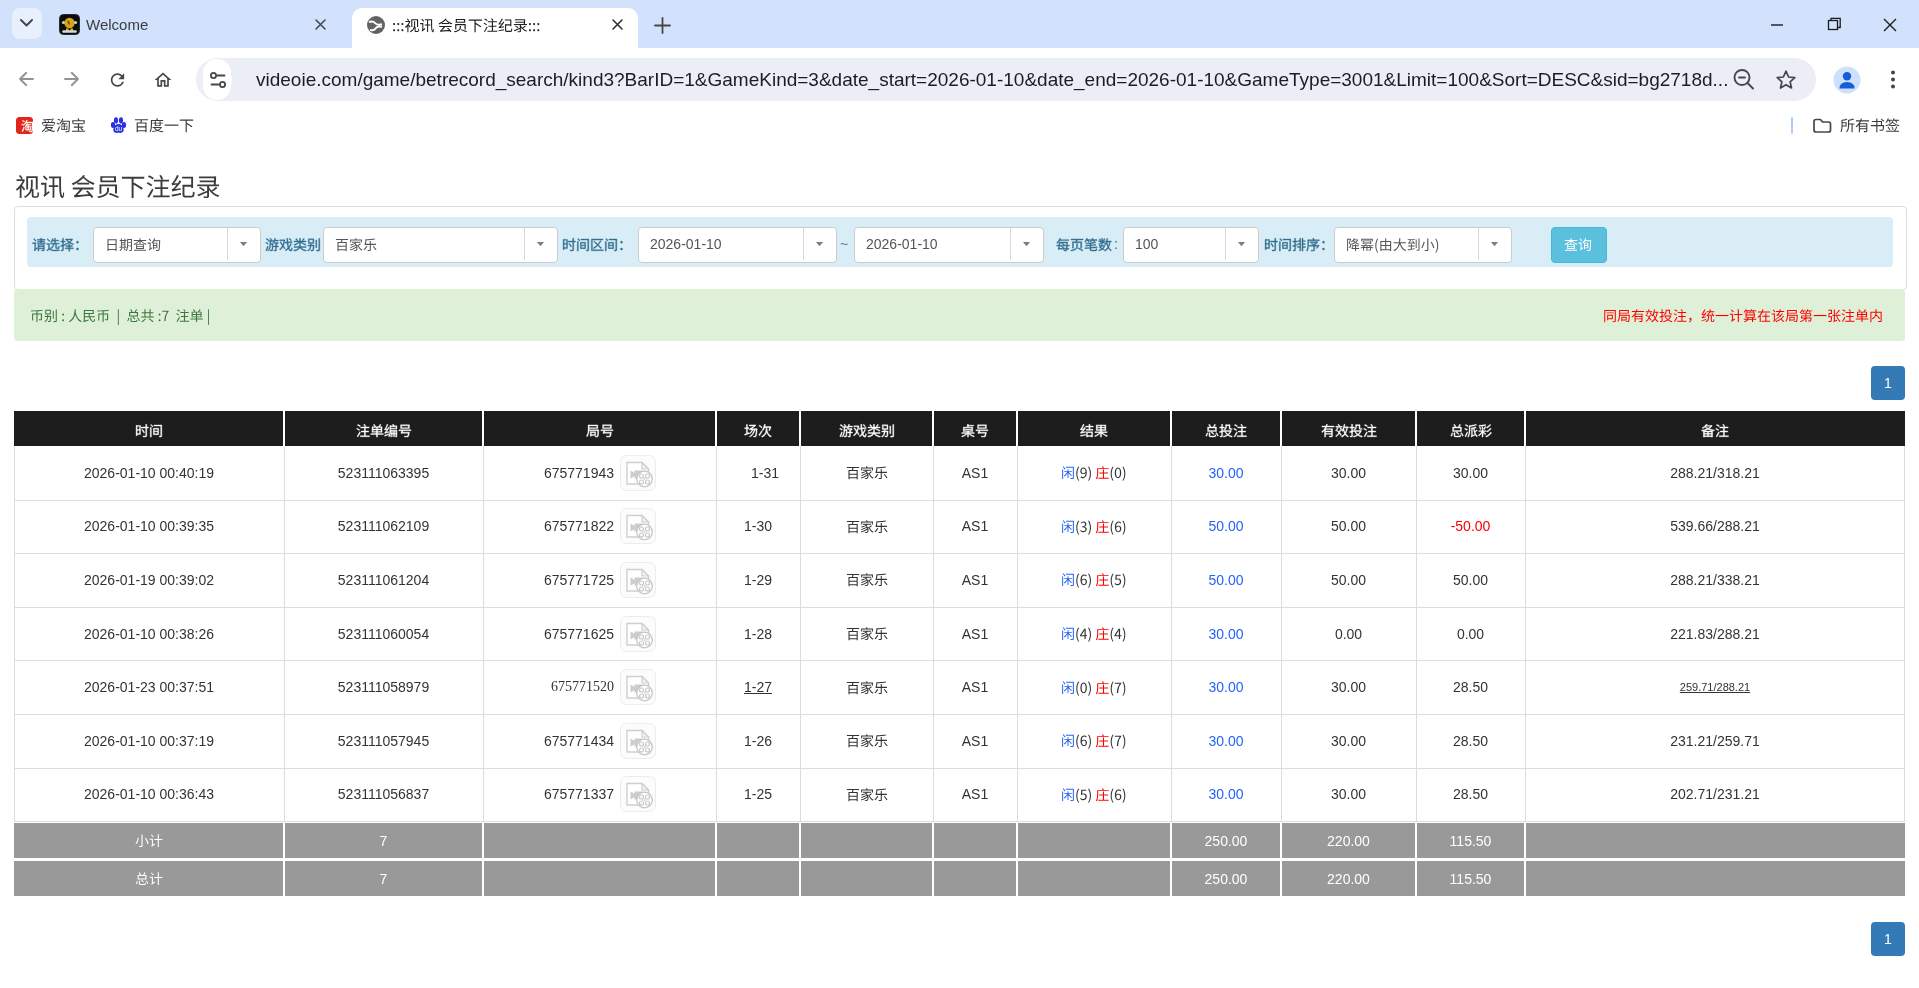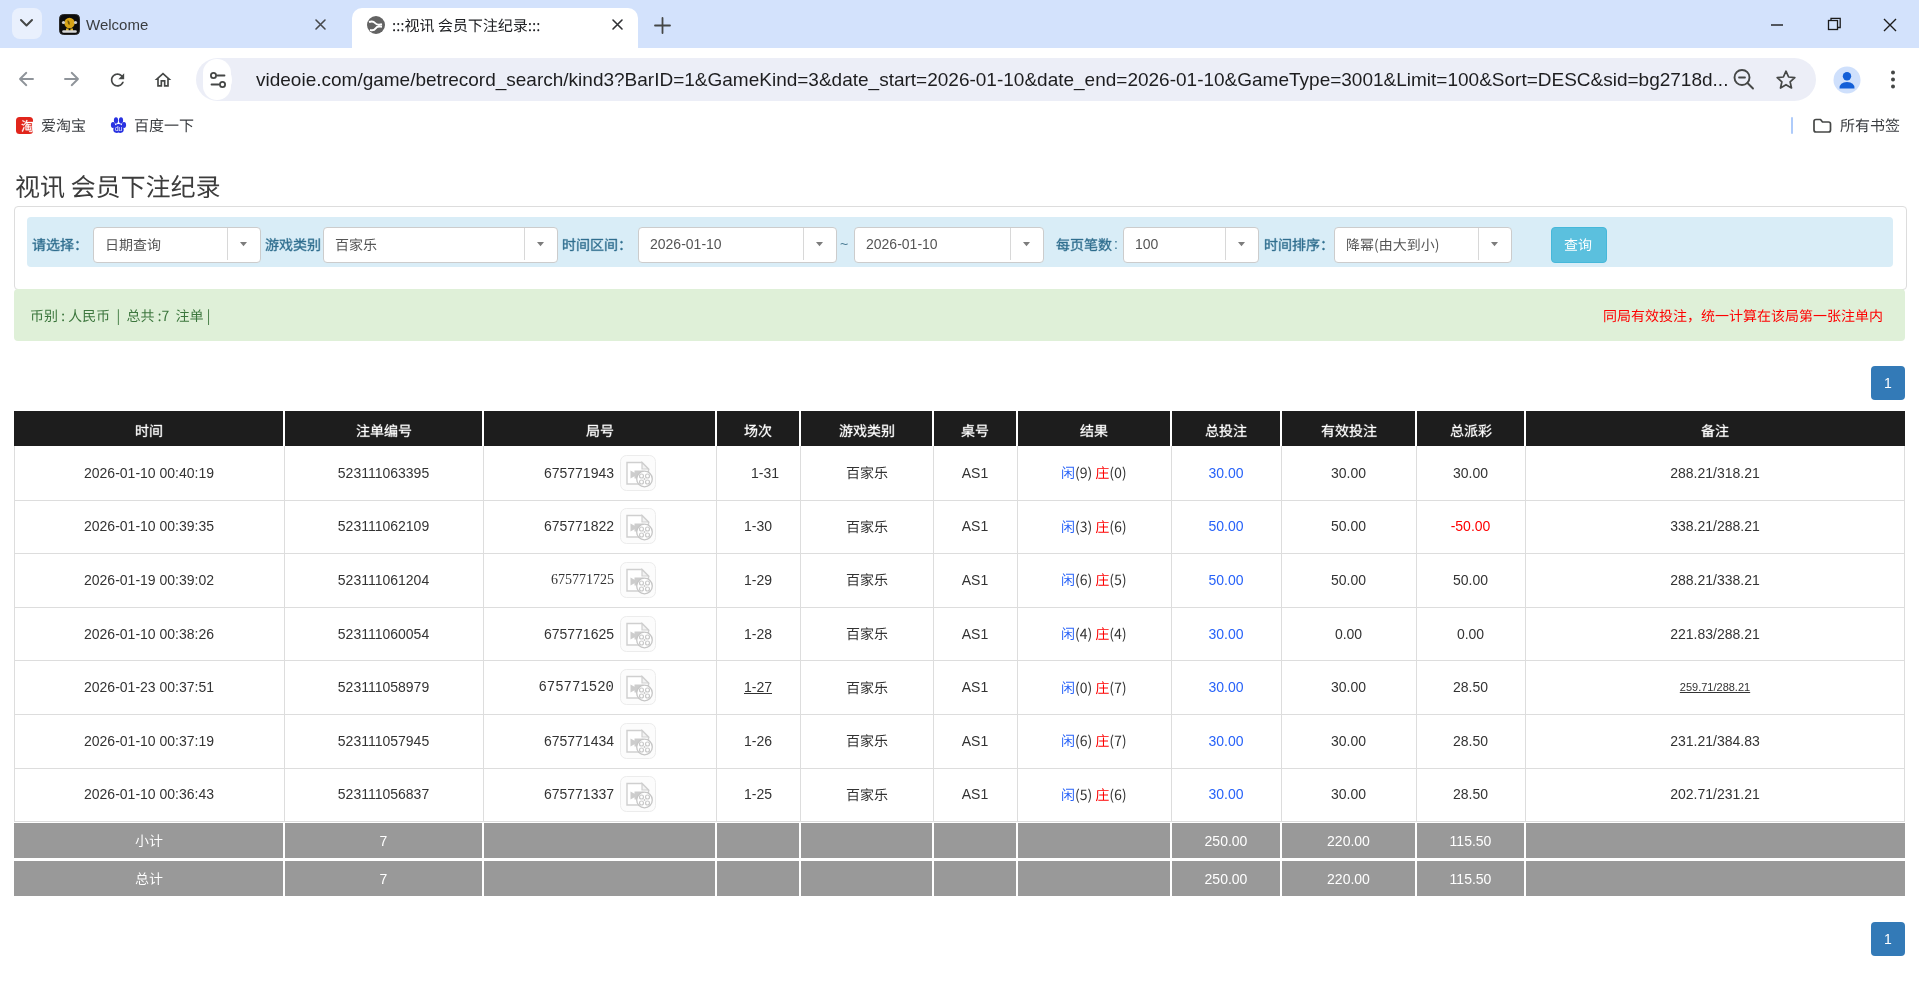--- a/index.html
+++ b/index.html
@@ -594,24 +594,24 @@
     </g>
     <g fill="#333" transform="scale(0.014000)">
       <use href="#u28" x="3455"></use>
       <use href="#u36" x="3793"></use>
       <use href="#u29" x="4348"></use>
     </g>
   </svg>
 <div style="position:absolute;top:516.4px;font-size:14px;line-height:20px;color:#2762f8;white-space:pre;font-family:'Liberation Sans',sans-serif;left:1176.0px;width:100px;text-align:center;">50.00</div>
 <div style="position:absolute;top:516.4px;font-size:14px;line-height:20px;color:#333;white-space:pre;font-family:'Liberation Sans',sans-serif;left:1298.5px;width:100px;text-align:center;">50.00</div>
 <div style="position:absolute;top:516.4px;font-size:14px;line-height:20px;color:#fe0000;white-space:pre;font-family:'Liberation Sans',sans-serif;left:1420.5px;width:100px;text-align:center;">-50.00</div>
-<div style="position:absolute;top:516.4px;font-size:14px;line-height:20px;color:#333;white-space:pre;font-family:'Liberation Sans',sans-serif;left:1615.0px;width:200px;text-align:center;">338.21/288.21</div>
+<div style="position:absolute;top:516.4px;font-size:14px;line-height:20px;color:#333;white-space:pre;font-family:'Liberation Sans',sans-serif;left:1615.0px;width:200px;text-align:center;">539.66/288.21</div>
 <div style="position:absolute;top:570.0px;font-size:14px;line-height:20px;color:#333;white-space:pre;font-family:'Liberation Sans',sans-serif;left:49.0px;width:200px;text-align:center;">2026-01-19 00:39:02</div>
 <div style="position:absolute;top:570.0px;font-size:14px;line-height:20px;color:#333;white-space:pre;font-family:'Liberation Sans',sans-serif;left:288.5px;width:190px;text-align:center;">523111061204</div>
-<div style="position:absolute;top:570.0px;font-size:14px;line-height:20px;color:#333;white-space:pre;font-family:Liberation Serif, serif;left:494.0px;width:120px;text-align:right;">675771725</div>
+<div style="position:absolute;top:570.0px;font-size:14px;line-height:20px;color:#333;white-space:pre;font-family:Liberation Sans, sans-serif;left:494.0px;width:120px;text-align:right;">675771725</div>
 <svg class="tx" style="left:620px;top:562.0px" width="36" height="36">
     <rect x="0.5" y="0.5" width="35" height="35" rx="6" fill="#fcfcfc" stroke="#ececec"></rect>
     <path d="M7 7.5 H22 L28.5 14 V29 H7 Z" fill="#fff" stroke="#cfcfcf" stroke-width="1.4"></path>
     <path d="M22 7.5 V14 H28.5 Z" fill="#f2f2f2" stroke="#cfcfcf" stroke-width="1.2"></path>
     <path d="M10.5 15.5 l4 2.2 v-2.2 h9 v8 h-9 v-2.2 l-4 2.2 z" fill="#cdcdcd"></path>
     <circle cx="24.5" cy="24" r="7.8" fill="#fff" stroke="#c6c6c6" stroke-width="1.3"></circle>
     <circle cx="21.5" cy="21" r="2" fill="none" stroke="#c9c9c9" stroke-width="1.2"></circle>
     <circle cx="27.5" cy="21" r="2" fill="none" stroke="#c9c9c9" stroke-width="1.2"></circle>
     <circle cx="21.5" cy="27" r="2" fill="none" stroke="#c9c9c9" stroke-width="1.2"></circle>
     <circle cx="27.5" cy="27" r="2" fill="none" stroke="#c9c9c9" stroke-width="1.2"></circle>
@@ -689,21 +689,21 @@
       <use href="#u34" x="3793"></use>
       <use href="#u29" x="4348"></use>
     </g>
   </svg>
 <div style="position:absolute;top:623.6px;font-size:14px;line-height:20px;color:#2762f8;white-space:pre;font-family:'Liberation Sans',sans-serif;left:1176.0px;width:100px;text-align:center;">30.00</div>
 <div style="position:absolute;top:623.6px;font-size:14px;line-height:20px;color:#333;white-space:pre;font-family:'Liberation Sans',sans-serif;left:1298.5px;width:100px;text-align:center;">0.00</div>
 <div style="position:absolute;top:623.6px;font-size:14px;line-height:20px;color:#333;white-space:pre;font-family:'Liberation Sans',sans-serif;left:1420.5px;width:100px;text-align:center;">0.00</div>
 <div style="position:absolute;top:623.6px;font-size:14px;line-height:20px;color:#333;white-space:pre;font-family:'Liberation Sans',sans-serif;left:1615.0px;width:200px;text-align:center;">221.83/288.21</div>
 <div style="position:absolute;top:677.2px;font-size:14px;line-height:20px;color:#333;white-space:pre;font-family:'Liberation Sans',sans-serif;left:49.0px;width:200px;text-align:center;">2026-01-23 00:37:51</div>
 <div style="position:absolute;top:677.2px;font-size:14px;line-height:20px;color:#333;white-space:pre;font-family:'Liberation Sans',sans-serif;left:288.5px;width:190px;text-align:center;">523111058979</div>
-<div style="position:absolute;top:677.2px;font-size:14px;line-height:20px;color:#333;white-space:pre;font-family:Liberation Mono, monospace;left:494.0px;width:120px;text-align:right;">675771520</div>
+<div style="position:absolute;top:677.2px;font-size:14px;line-height:20px;color:#333;white-space:pre;font-family:Liberation Serif, serif;left:494.0px;width:120px;text-align:right;">675771520</div>
 <svg class="tx" style="left:620px;top:669.2px" width="36" height="36">
     <rect x="0.5" y="0.5" width="35" height="35" rx="6" fill="#fcfcfc" stroke="#ececec"></rect>
     <path d="M7 7.5 H22 L28.5 14 V29 H7 Z" fill="#fff" stroke="#cfcfcf" stroke-width="1.4"></path>
     <path d="M22 7.5 V14 H28.5 Z" fill="#f2f2f2" stroke="#cfcfcf" stroke-width="1.2"></path>
     <path d="M10.5 15.5 l4 2.2 v-2.2 h9 v8 h-9 v-2.2 l-4 2.2 z" fill="#cdcdcd"></path>
     <circle cx="24.5" cy="24" r="7.8" fill="#fff" stroke="#c6c6c6" stroke-width="1.3"></circle>
     <circle cx="21.5" cy="21" r="2" fill="none" stroke="#c9c9c9" stroke-width="1.2"></circle>
     <circle cx="27.5" cy="21" r="2" fill="none" stroke="#c9c9c9" stroke-width="1.2"></circle>
     <circle cx="21.5" cy="27" r="2" fill="none" stroke="#c9c9c9" stroke-width="1.2"></circle>
     <circle cx="27.5" cy="27" r="2" fill="none" stroke="#c9c9c9" stroke-width="1.2"></circle>
@@ -778,21 +778,21 @@
     </g>
     <g fill="#333" transform="scale(0.014000)">
       <use href="#u28" x="3455"></use>
       <use href="#u37" x="3793"></use>
       <use href="#u29" x="4348"></use>
     </g>
   </svg>
 <div style="position:absolute;top:730.8px;font-size:14px;line-height:20px;color:#2762f8;white-space:pre;font-family:'Liberation Sans',sans-serif;left:1176.0px;width:100px;text-align:center;">30.00</div>
 <div style="position:absolute;top:730.8px;font-size:14px;line-height:20px;color:#333;white-space:pre;font-family:'Liberation Sans',sans-serif;left:1298.5px;width:100px;text-align:center;">30.00</div>
 <div style="position:absolute;top:730.8px;font-size:14px;line-height:20px;color:#333;white-space:pre;font-family:'Liberation Sans',sans-serif;left:1420.5px;width:100px;text-align:center;">28.50</div>
-<div style="position:absolute;top:730.8px;font-size:14px;line-height:20px;color:#333;white-space:pre;font-family:'Liberation Sans',sans-serif;left:1615.0px;width:200px;text-align:center;">231.21/384.83</div>
+<div style="position:absolute;top:730.8px;font-size:14px;line-height:20px;color:#333;white-space:pre;font-family:'Liberation Sans',sans-serif;left:1615.0px;width:200px;text-align:center;">231.21/259.71</div>
 <div style="position:absolute;top:784.4px;font-size:14px;line-height:20px;color:#333;white-space:pre;font-family:'Liberation Sans',sans-serif;left:49.0px;width:200px;text-align:center;">2026-01-10 00:36:43</div>
 <div style="position:absolute;top:784.4px;font-size:14px;line-height:20px;color:#333;white-space:pre;font-family:'Liberation Sans',sans-serif;left:288.5px;width:190px;text-align:center;">523111056837</div>
 <div style="position:absolute;top:784.4px;font-size:14px;line-height:20px;color:#333;white-space:pre;font-family:'Liberation Sans',sans-serif;left:494.0px;width:120px;text-align:right;">675771337</div>
 <svg class="tx" style="left:620px;top:776.4000000000001px" width="36" height="36">
     <rect x="0.5" y="0.5" width="35" height="35" rx="6" fill="#fcfcfc" stroke="#ececec"></rect>
     <path d="M7 7.5 H22 L28.5 14 V29 H7 Z" fill="#fff" stroke="#cfcfcf" stroke-width="1.4"></path>
     <path d="M22 7.5 V14 H28.5 Z" fill="#f2f2f2" stroke="#cfcfcf" stroke-width="1.2"></path>
     <path d="M10.5 15.5 l4 2.2 v-2.2 h9 v8 h-9 v-2.2 l-4 2.2 z" fill="#cdcdcd"></path>
     <circle cx="24.5" cy="24" r="7.8" fill="#fff" stroke="#c6c6c6" stroke-width="1.3"></circle>
     <circle cx="21.5" cy="21" r="2" fill="none" stroke="#c9c9c9" stroke-width="1.2"></circle>

